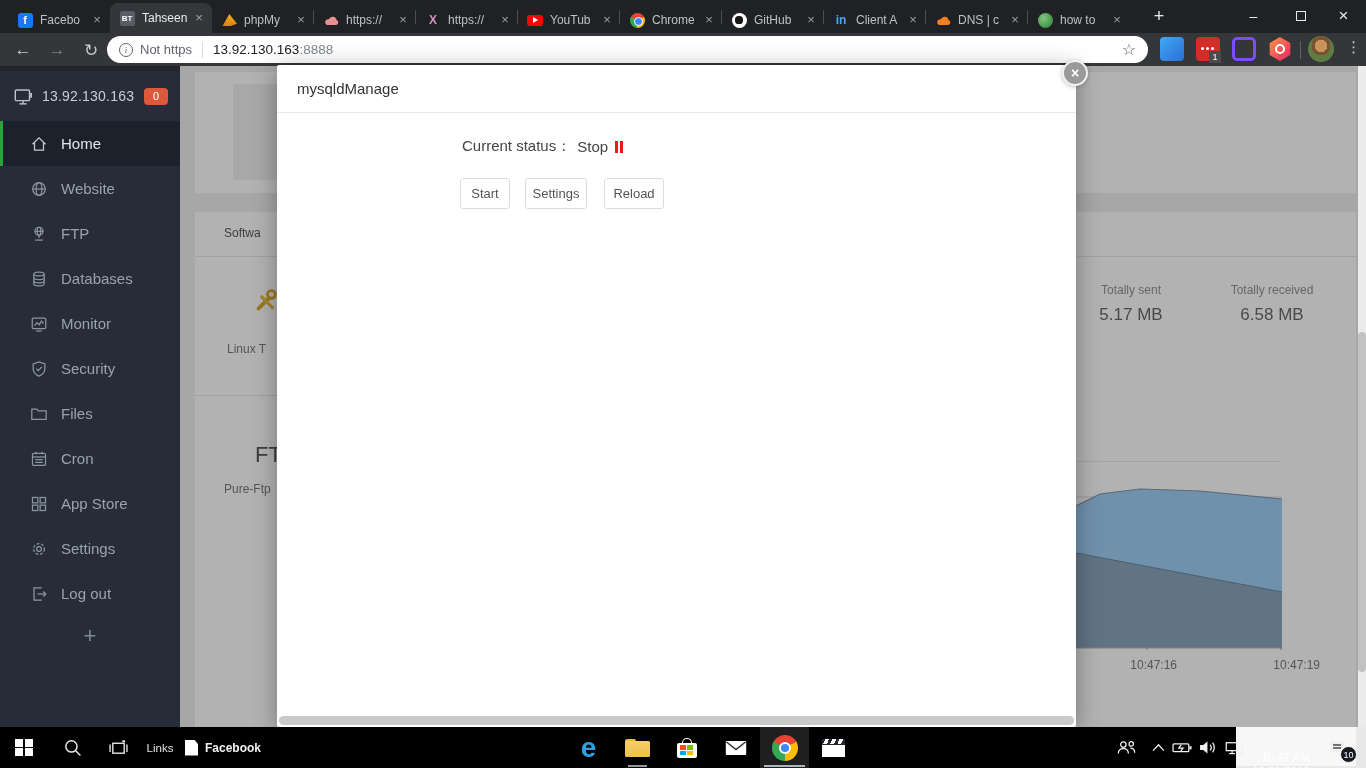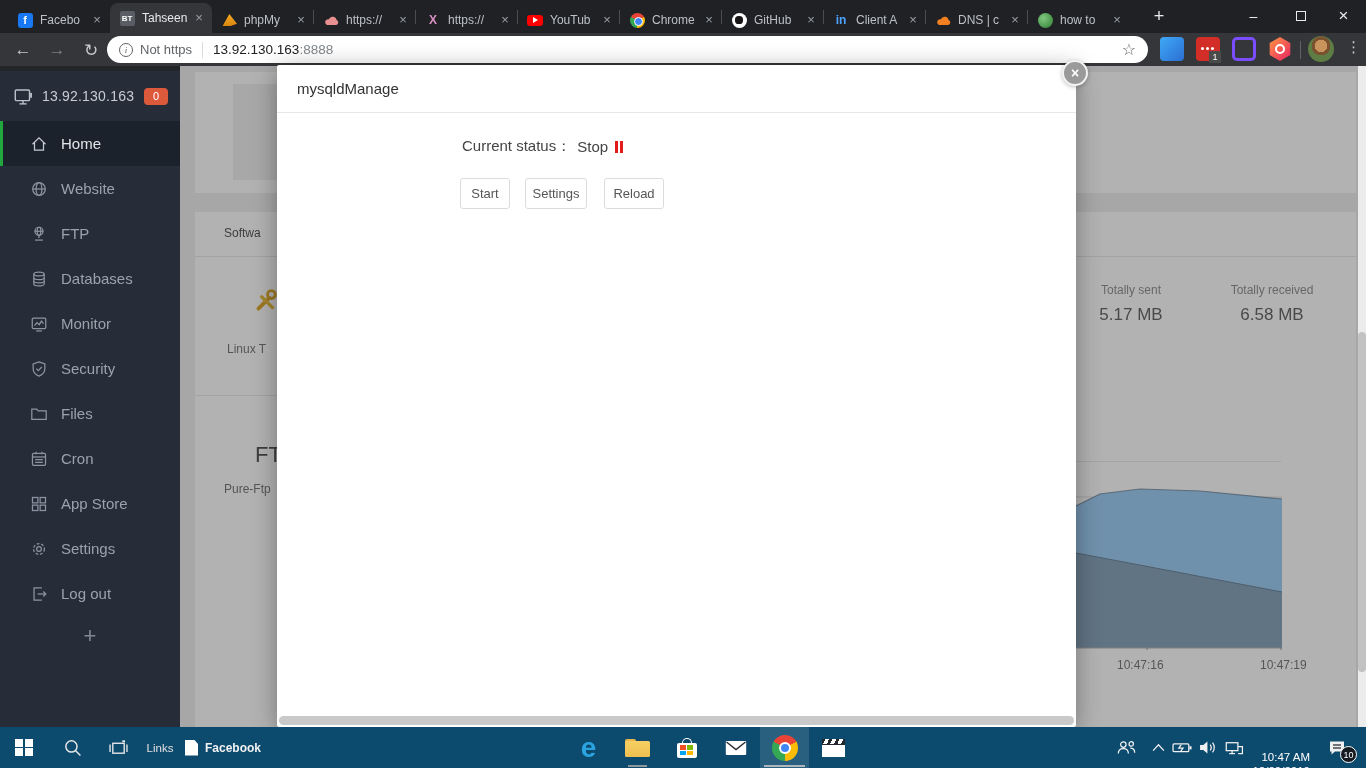--- a/index.html
+++ b/index.html
@@ -61,21 +61,21 @@
   .side-item.active svg { color:#c4cad2; }
   .side-add { height:40px; display:flex; align-items:center; justify-content:center; color:#7f8894; font-size:22px; cursor:pointer; }
 
   
   .bgmain { position:absolute; left:180px; top:66px; width:1178px; height:661px; background:#e8e8e8; }
   .card { position:absolute; background:#f7f7f7; }
   .divider { position:absolute; height:1px; background:#e2e2e2; }
   .stat { position:absolute; text-align:center; }
   .stat .slabel { font-size:12px; color:#8f8f8f; }
   .stat .svalue { margin-top:8px; font-size:17px; color:#666; }
-  .axis-label { position:absolute; width:60px; text-align:left; font-size:12px; color:#777; }
+  .axis-label { position:absolute; width:60px; text-align:right; font-size:12px; color:#777; }
   .bigtxt { position:absolute; font-size:22px; color:#555; }
   .smalltxt { position:absolute; font-size:12px; color:#777; }
   .cardtitle { position:absolute; font-size:12px; color:#555; }
 
   .overlay { position:absolute; left:180px; top:66px; width:1178px; height:661px; background:rgba(0,0,0,0.28); }
 
   
   .pg-sb-track { position:absolute; left:1358px; top:66px; width:8px; height:661px; background:#ececec; }
   .pg-sb-thumb { position:absolute; left:1358px; top:332px; width:8px; height:340px; background:#c2c2c2; border-radius:4px; }
 
@@ -88,21 +88,21 @@
   .mmenu-item.active { background:#fff; color:#444; }
   .status-line { position:absolute; left:185px; top:72px; font-size:15px; color:#444; display:flex; align-items:center; }
   .pause-icon { display:inline-block; width:9px; height:12px; margin-left:7px; position:relative; }
   .pause-icon::before, .pause-icon::after { content:""; position:absolute; top:0; width:3px; height:12px; background:#e21b1b; }
   .pause-icon::before { left:0; } .pause-icon::after { left:5px; }
   .mbtn { position:absolute; top:113px; height:31px; background:#fff; border:1px solid #dcdcdc; border-radius:3px; font-size:13px; color:#555; font-family:"Liberation Sans",sans-serif; cursor:pointer; }
   .modal-hsb { position:absolute; left:2px; top:651px; width:795px; height:9px; background:#c9c9c9; border-radius:5px; }
   .modal-close { position:absolute; left:1062px; top:60px; width:26px; height:26px; border-radius:50%; background:#9a9a9a; border:2px solid #f2f2f2; color:#fff; font-size:14px; font-weight:bold; display:flex; align-items:center; justify-content:center; cursor:pointer; z-index:60; box-shadow:0 1px 4px rgba(0,0,0,.25); }
 
   
-  .taskbar { position:absolute; left:0; top:727px; width:1366px; height:41px; background:#0c4a6e; }
+  .taskbar { position:absolute; left:0; top:727px; width:1236px; height:41px; background:#000000; }
   .tb-btn { position:absolute; top:0; height:41px; display:flex; align-items:center; justify-content:center; cursor:pointer; }
   .winlogo { display:grid; grid-template-columns:8px 8px; grid-template-rows:8px 8px; gap:1.5px; }
   .winlogo span { background:#fff; }
   .tb-underline { position:absolute; bottom:1px; height:2px; background:#8f969e; }
   .tb-active { background:rgba(255,255,255,.12); }
   .links-label { font-size:11.5px; color:#e0e0e0; }
   .page-icon { width:13px; height:16px; background:#fff; clip-path:polygon(0 0, 70% 0, 100% 28%, 100% 100%, 0 100%); }
   .fb-short-label { margin-left:7px; font-size:12px; font-weight:600; color:#f2f2f2; }
   .edge-e { font-size:28px; font-weight:bold; color:#2ba3e0; line-height:28px; }
   .folder { position:relative; width:25px; height:18px; }

